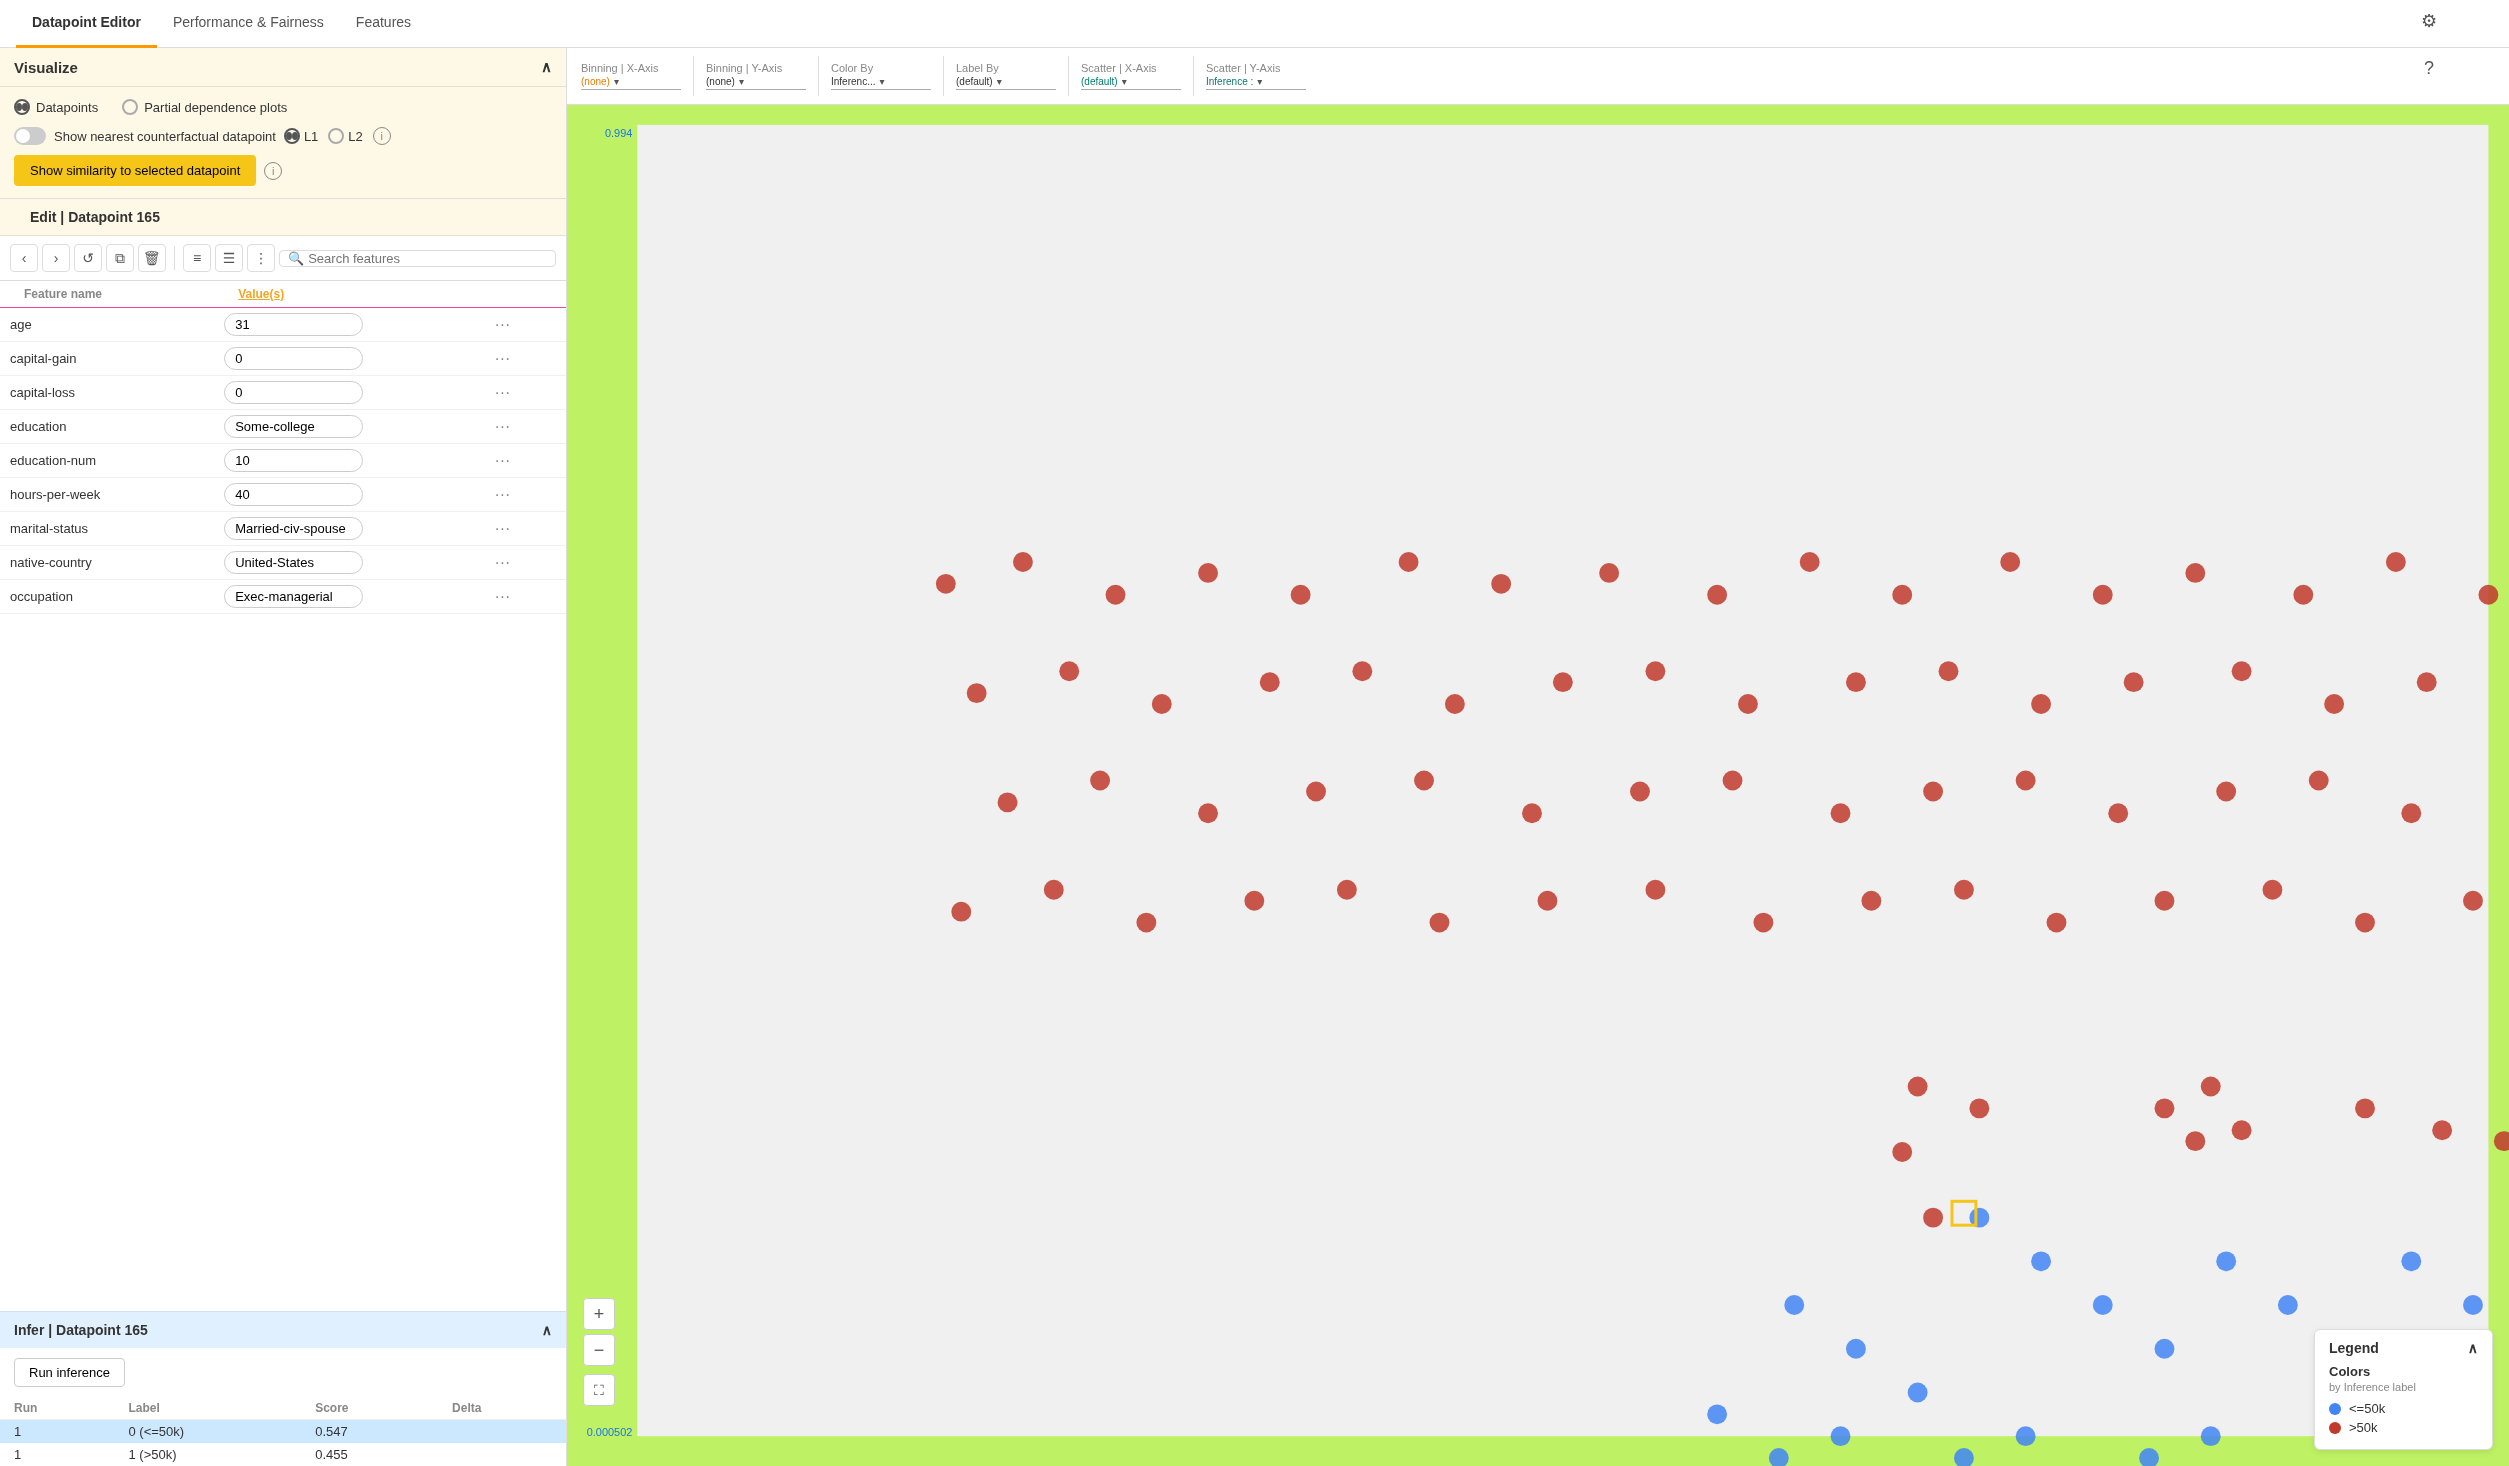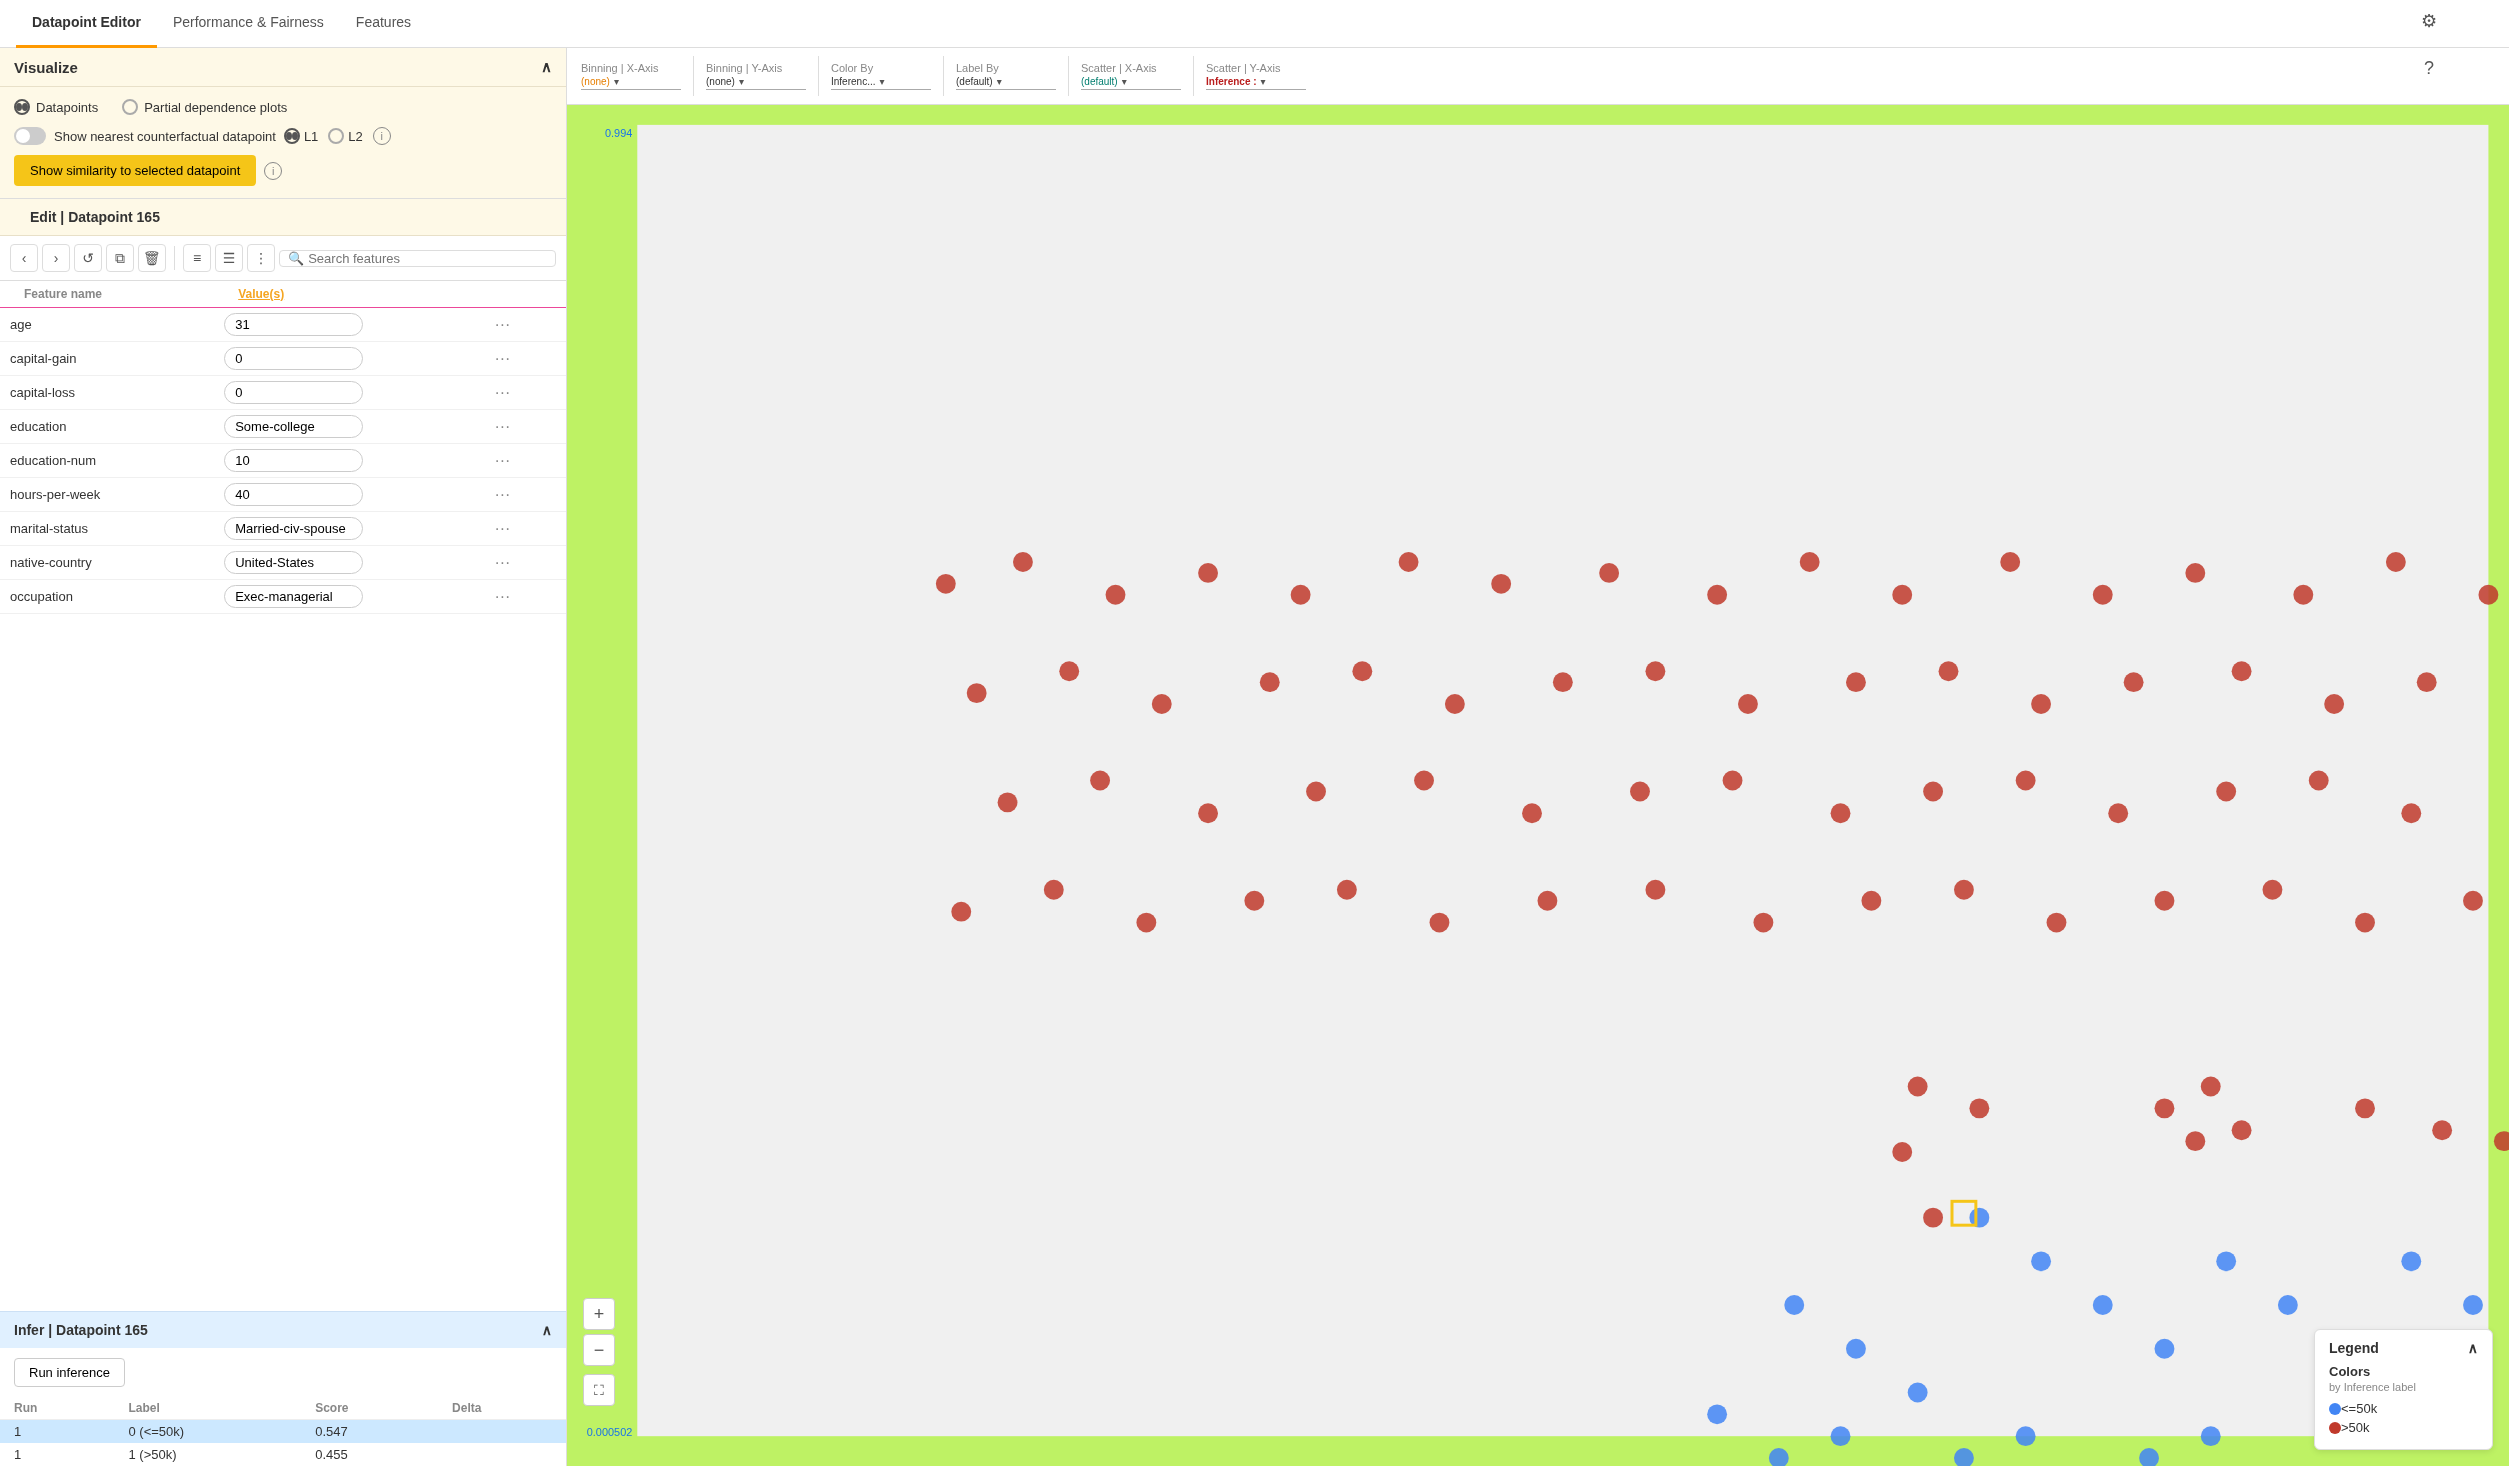--- a/index.html
+++ b/index.html
@@ -61,37 +61,37 @@
 
     
     .right-panel { flex: 1; display: flex; flex-direction: column; overflow: hidden; }
     .controls-bar { display: flex; align-items: center; gap: 4px; padding: 8px 14px; border-bottom: 1px solid #ddd; flex-wrap: wrap; }
     .ctrl-group { display: flex; flex-direction: column; min-width: 100px; }
     .ctrl-label { font-size: 11px; color: #888; margin-bottom: 2px; }
     .ctrl-select { display: flex; align-items: center; gap: 4px; border-bottom: 1px solid #aaa; padding-bottom: 2px; min-width: 80px; cursor: pointer; }
     .ctrl-value { font-size: 10px; }
     .ctrl-value.orange { color: #e67e00; }
     .ctrl-value.blue-green { color: #007d6e; }
-    .ctrl-value.blue { color: #b91c1c; font-weight: bold; }
+    .ctrl-value.blue { color: #0f766e; }
     .ctrl-value.black { color: #333; }
     .ctrl-arrow { font-size: 10px; color: #555; }
     .ctrl-divider { width: 1px; height: 40px; background: #ddd; margin: 0 8px; }
 
     
     .scatter-area { flex: 1; position: relative; overflow: hidden; background: #bef264; }
     .zoom-controls { position: absolute; left: 16px; bottom: 60px; display: flex; flex-direction: column; gap: 4px; }
     .zoom-btn { width: 32px; height: 32px; background: white; border: 1px solid #ccc; border-radius: 4px; display: flex; align-items: center; justify-content: center; cursor: pointer; font-size: 18px; color: #555; }
     .fullscreen-btn { width: 32px; height: 32px; background: white; border: 1px solid #ccc; border-radius: 4px; display: flex; align-items: center; justify-content: center; cursor: pointer; font-size: 14px; color: #555; margin-top: 4px; }
 
     
     .legend-box { position: absolute; right: 16px; bottom: 16px; background: white; border: 1px solid #ddd; border-radius: 6px; padding: 10px 14px; min-width: 179px; box-shadow: 0 2px 6px rgba(0,0,0,0.1); }
     .legend-header { display: flex; justify-content: space-between; align-items: center; font-size: 14px; font-weight: bold; margin-bottom: 8px; }
     .legend-title-sub { font-size: 13px; font-weight: bold; margin-bottom: 2px; }
     .legend-sub { font-size: 11px; color: #888; margin-bottom: 8px; }
-    .legend-item { display: flex; align-items: center; font-size: 13px; margin-bottom: 4px; }
+    .legend-item { display: flex; align-items: center; gap: 8px; font-size: 13px; margin-bottom: 4px; }
     .legend-dot { width: 12px; height: 12px; border-radius: 50%; }
 
     
     .scatter-svg { width: 100%; height: 100%; }
 
     .chevron-icon { font-size: 10px; }
 
     .edit-section { display: flex; flex-direction: column; flex: 1; overflow: hidden; }
   </style>
 </head>

